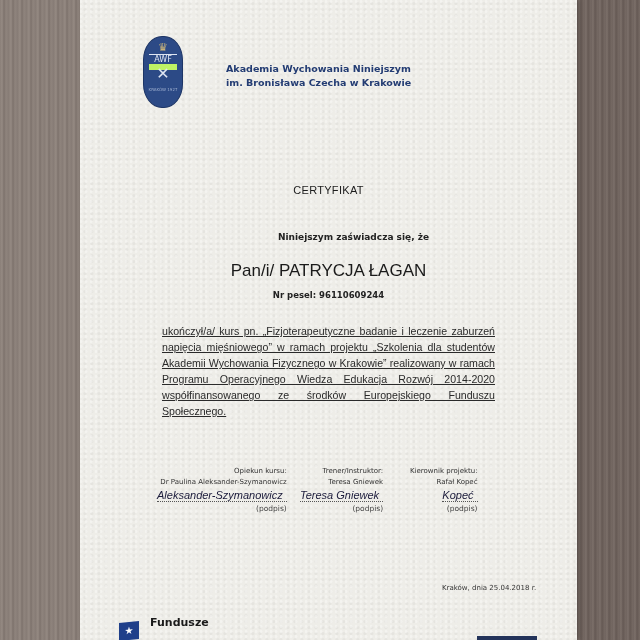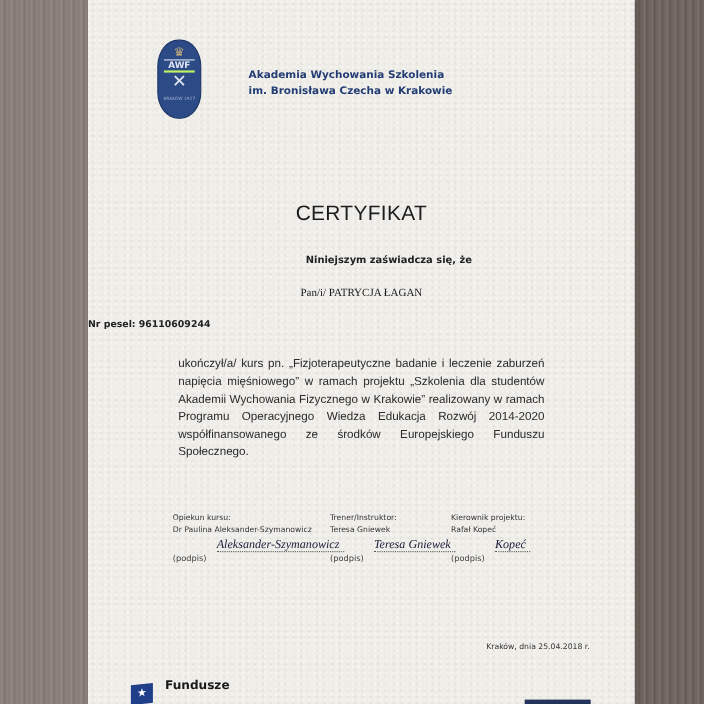--- a/index.html
+++ b/index.html
@@ -20,38 +20,39 @@
       radial-gradient(circle at 70% 60%, rgba(0,0,0,0.04) 0 1px, transparent 2px);
     background-size: 5px 5px, 7px 6px;
     box-shadow: 2px 0 4px rgba(0,0,0,0.25);
   }
   .logo {
     position:absolute; left:63px; top:36px; width:38px; height:70px;
     background:#2c4a86; border-radius:19px/24px;
     border:1px solid #1d3566;
   }
   .logo .crown { position:absolute; left:8px; top:6px; width:22px; height:10px; color:#c7b27a; font-size:11px; text-align:center; line-height:10px;}
-  .logo .awe { position:absolute; left:5px; top:17px; width:28px; text-align:center; color:#dfe6f2; font-size:8px; font-weight:bold; border-top:1px solid #dfe6f2; border-bottom:2px solid #bef264; line-height:9px;}
+  .logo .awe { position:absolute; left:5px; top:17px; width:28px; text-align:center; color:#dfe6f2; font-size:8px; font-weight:normal; border-top:1px solid #dfe6f2; border-bottom:6px solid #bef264; line-height:9px;}
   .logo .cross { position:absolute; left:9px; top:28px; width:20px; text-align:center; color:#dfe6f2; font-size:16px; line-height:18px;}
   .logo .sub { position:absolute; left:4px; top:50px; width:30px; text-align:center; color:#9fb0d0; font-size:4px; line-height:5px;}
   .inst {
     position:absolute; left:146px; top:62px; color:#233c73;
     font-family:"DejaVu Sans", sans-serif; font-size:9.5px; font-weight:bold; line-height:14px;
   }
-  .title { position:absolute; left:0; width:497px; top:184px; text-align:center; font-size:19px; color:#1c1c1c; font-family:"Liberation Sans", sans-serif; font-weight:normal; letter-spacing:0.3px;}
+  .title { position:absolute; left:0; width:497px; top:184px; text-align:center; font-size:11px; color:#1c1c1c; font-family:"Liberation Sans", sans-serif; font-weight:normal; letter-spacing:0.3px;}
   .certify { position:absolute; left:0; width:547px; top:232px; text-align:center; font-size:9px; font-weight:bold; color:#222; }
-  .name { position:absolute; left:0; width:497px; top:261px; text-align:center; font-size:10px; color:#1a1a1a; font-family:Liberation Serif, serif;}
-  .pesel { position:absolute; left:0; width:497px; top:290px; font-size:8.5px; font-weight:bold; color:#222; }
+  .name { position:absolute; left:0; width:497px; top:261px; text-align:center; font-size:17px; color:#1a1a1a; font-family:Liberation Sans, sans-serif;}
+  .pesel { position:absolute; left:0; width:497px; top:290px; text-align:center; font-size:8.5px; font-weight:bold; color:#222; }
   .body {
     position:absolute; left:82px; top:323px; width:333px;
     font-family:"Liberation Sans", sans-serif; font-size:10.6px; line-height:16px; color:#2a2a2a;
     text-align:justify;
+    text-decoration:underline;
   }
-  .sig { position:absolute; font-size:7px; color:#333; line-height:11px; }
-  .sig .scrawl { font-family:Liberation Serif, serif; font-style:italic; font-size:11px; color:#1a1a3a; border-bottom:1px dotted #555; padding-right:4px; display:inline-block; margin-top:2px;margin-left:40px;}
+  .sig { position:absolute; font-size:7px; color:#333; line-height:11px;text-align:right; }
+  .sig .scrawl { font-family:Liberation Sans, sans-serif; font-style:italic; font-size:11px; color:#1a1a3a; border-bottom:1px dotted #555; padding-right:4px; display:inline-block; margin-top:2px;}
   .sig .podpis { font-size:7.5px; color:#444; }
   .certno { position:absolute; left:79px; top:572px; font-size:7px; color:#333; line-height:11px; }
   .date { position:absolute; left:330px; top:584px; font-size:7px; color:#333;padding-left:32px; }
   .eu-flag { position:absolute; left:39px; top:622px; width:20px; height:18px; background:#1f3f8a; transform:skewY(-6deg); color:#fff; font-size:10px; text-align:center; line-height:18px;}
   .eu-text { position:absolute; left:70px; top:616px; font-size:11px; font-weight:bold; color:#1a1a1a; }
   .eu-bar { position:absolute; left:397px; top:636px; width:60px; height:4px; background:#23335a; }
 </style>
 </head>
 <body>
 
@@ -59,21 +60,21 @@
 <div class="paper">
 
   <div class="logo">
     <div class="crown">♛</div>
     <div class="awe">AWF</div>
     <div class="cross">✕</div>
     <div class="sub">KRAKÓW 1927</div>
   </div>
 
   <div class="inst">
-    <div>Akademia Wychowania Szkolenia</div>
+    <div>Akademia Wychowania Niniejszym</div>
     <div>im. Bronisława Czecha w Krakowie</div>
   </div>
 
   <div class="title">CERTYFIKAT</div>
   <div class="certify">Niniejszym zaświadcza się, że</div>
   <div class="name">Pan/i/ PATRYCJA ŁAGAN</div>
   <div class="pesel">Nr pesel: 96110609244</div>
 
   <div class="body">ukończył/a/ kurs pn. „Fizjoterapeutyczne badanie i leczenie zaburzeń napięcia mięśniowego” w ramach projektu „Szkolenia dla studentów Akademii Wychowania Fizycznego w Krakowie” realizowany w ramach Programu Operacyjnego Wiedza Edukacja Rozwój 2014-2020 współfinansowanego ze środków Europejskiego Funduszu Społecznego.</div>
 

